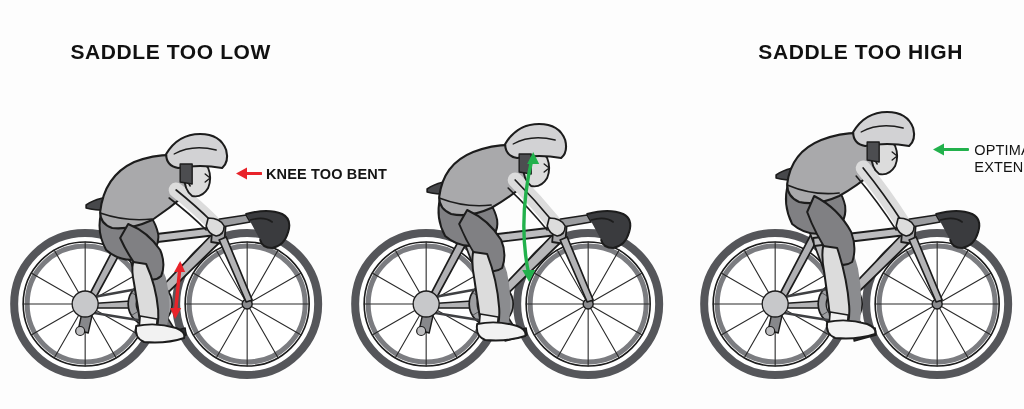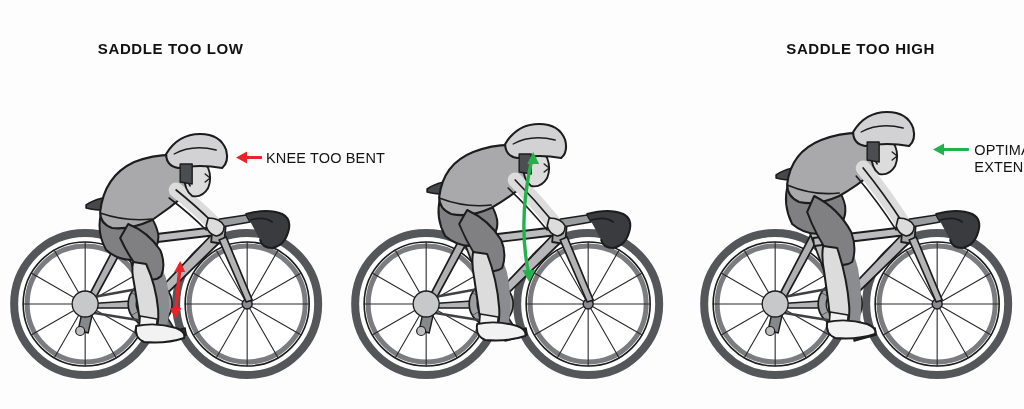--- a/index.html
+++ b/index.html
@@ -32,21 +32,21 @@
   .panel-2 { left: 341.33px; }
   .panel-3 { left: 690px; }
 
   .panel-title {
     position: absolute;
     top: 40px;
     left: 0;
     width: 100%;
     text-align: center;
     font-family: "Liberation Sans", sans-serif;
-    font-size: 15px;
+    font-size: 21px;
     font-weight: bold;
     letter-spacing: 0.6px;
     color: #111111;
     white-space: nowrap;
   }
   .panel-title.t1 { padding-right: 4px; }
 
   .scene {
     position: absolute;
     top: 72px;
@@ -63,21 +63,21 @@
   .annotation {
     position: absolute;
     font-family: "Liberation Sans", sans-serif;
     font-size: 14.5px;
     font-weight: normal;
     color: #141414;
     line-height: 17px;
     letter-spacing: 0.15px;
     white-space: nowrap;
   }
-  .ann-1 { left: 236px; top: 150px; }
+  .ann-1 { left: 236px; top: 166px; font-weight: bold; }
   .ann-2 { left: 592px; top: 142px; }
   .ann-2 .line2 { display: block; }
 </style>
 </head>
 <body>
 
 <div id="infographic">
 
   <div class="panel panel-1">
     <div class="panel-title t1">SADDLE TOO LOW</div>

